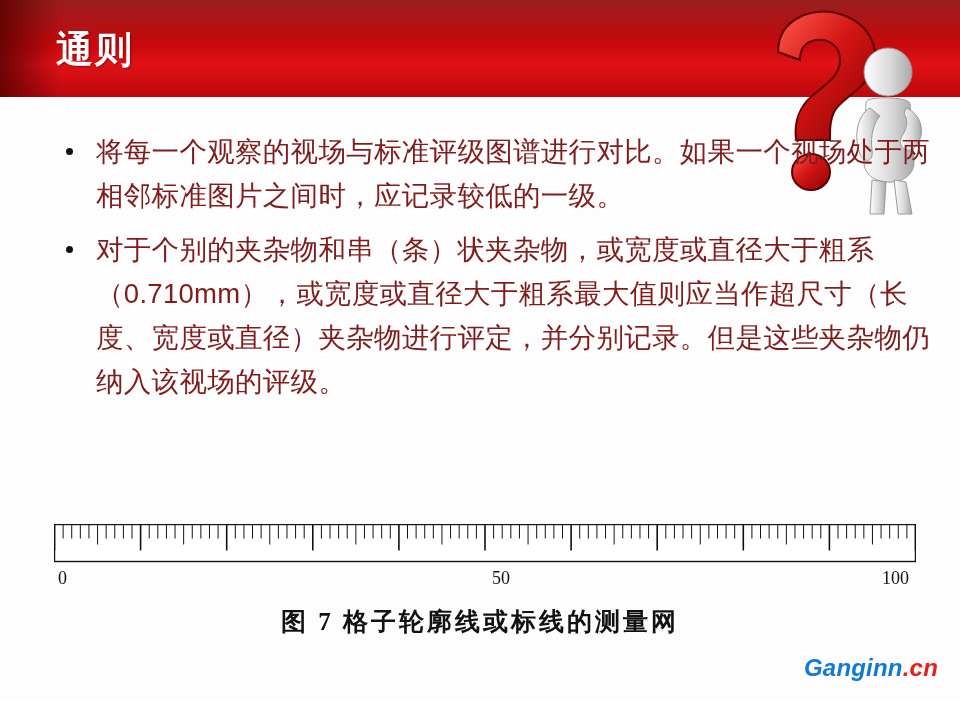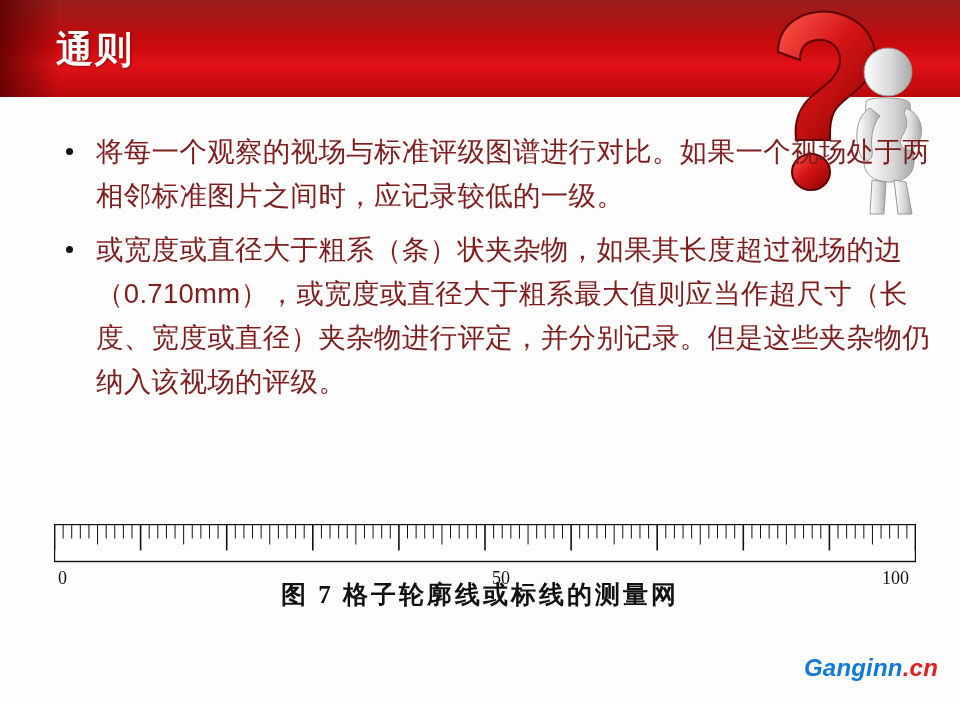--- a/index.html
+++ b/index.html
@@ -151,21 +151,21 @@
     position: absolute;
     top: 0;
   }
   .lbl-0 { left: 4px; }
   .lbl-50 { left: 438px; }
   .lbl-100 { left: 828px; }
 
   .figure-caption {
     position: absolute;
     left: 0;
-    top: 68px;
+    top: 95px;
     width: 960px;
     text-align: center;
     color: #111;
     font-size: 25px;
     font-weight: bold;
     font-family: "Liberation Serif", serif;
     letter-spacing: 3px;
   }
 
   
@@ -226,21 +226,21 @@
   </div>
 
   <div class="content">
     <ul class="bullets">
       <li>
         <span class="dot"></span>
         <span>将每一个观察的视场与标准评级图谱进行对比。如果一个视场处于两相邻标准图片之间时，应记录较低的一级。</span>
       </li>
       <li>
         <span class="dot"></span>
-        <span>或宽度或直径大于粗系（条）状夹杂物，如果其长度超过视场的边（0.710mm），或宽度或直径大于粗系</span><span class="u">最大值</span><span>则应当作超尺寸（长度、宽度或直径）夹杂物进行评定，并分别记录。但是这些夹杂物仍纳入该视场的评级。</span>
+        <span>对于个别的夹杂物和串（条）状夹杂物，或宽度或直径大于粗系（0.710mm），或宽度或直径大于粗系</span><span class="u">最大值</span><span>则应当作超尺寸（长度、宽度或直径）夹杂物进行评定，并分别记录。但是这些夹杂物仍纳入该视场的评级。</span>
       </li>
     </ul>
   </div>
 
   <div class="ruler-area">
     <svg class="ruler-svg" width="862" height="44" viewBox="0 0 862 44">
       <rect x="0.5" y="0.5" width="861" height="37" fill="#ffffff" stroke="#111111" stroke-width="1.4"></rect>
       <g stroke="#111111" stroke-width="1.1">
 
         <g id="ticks">

